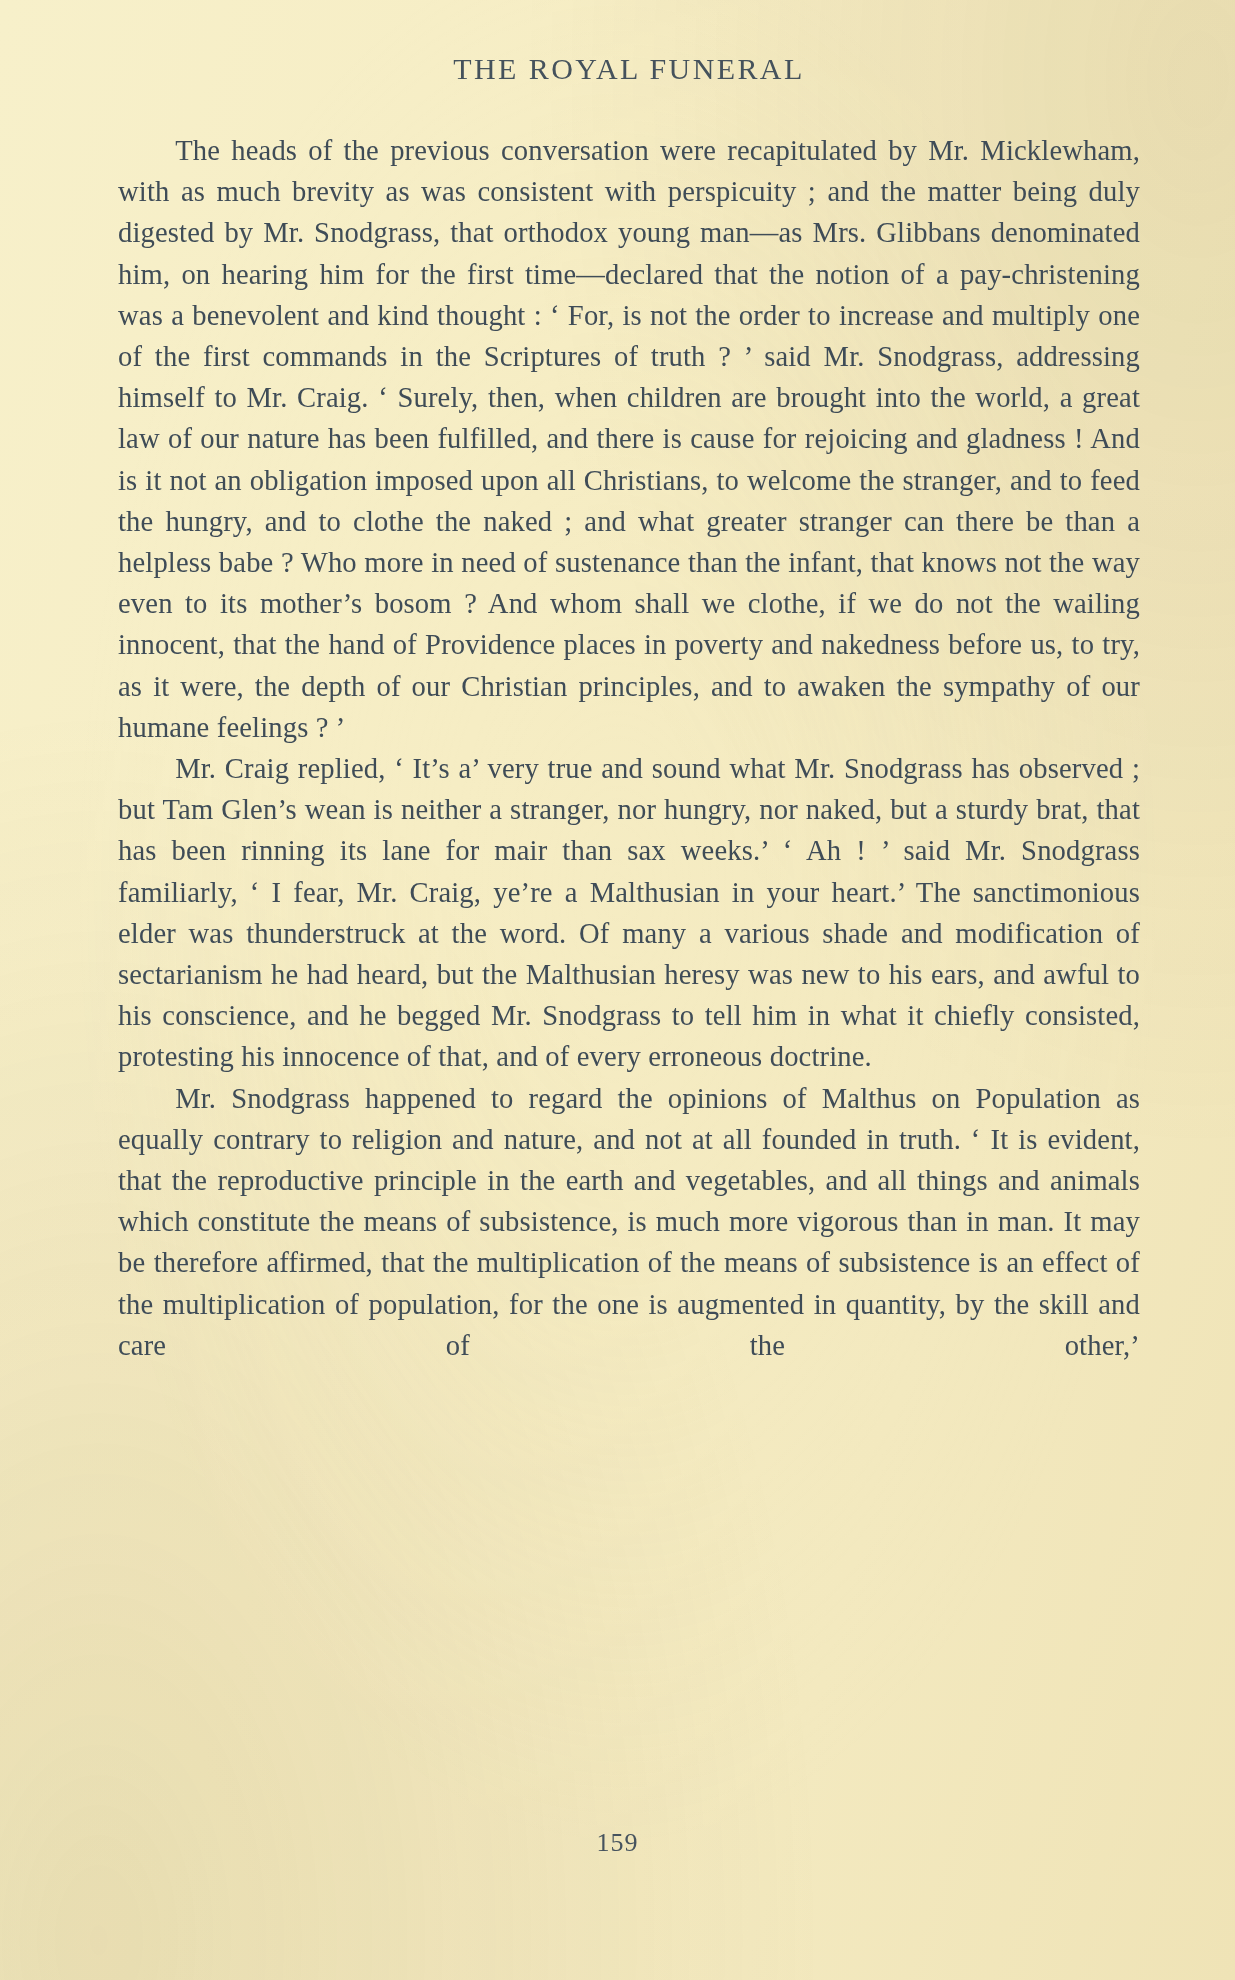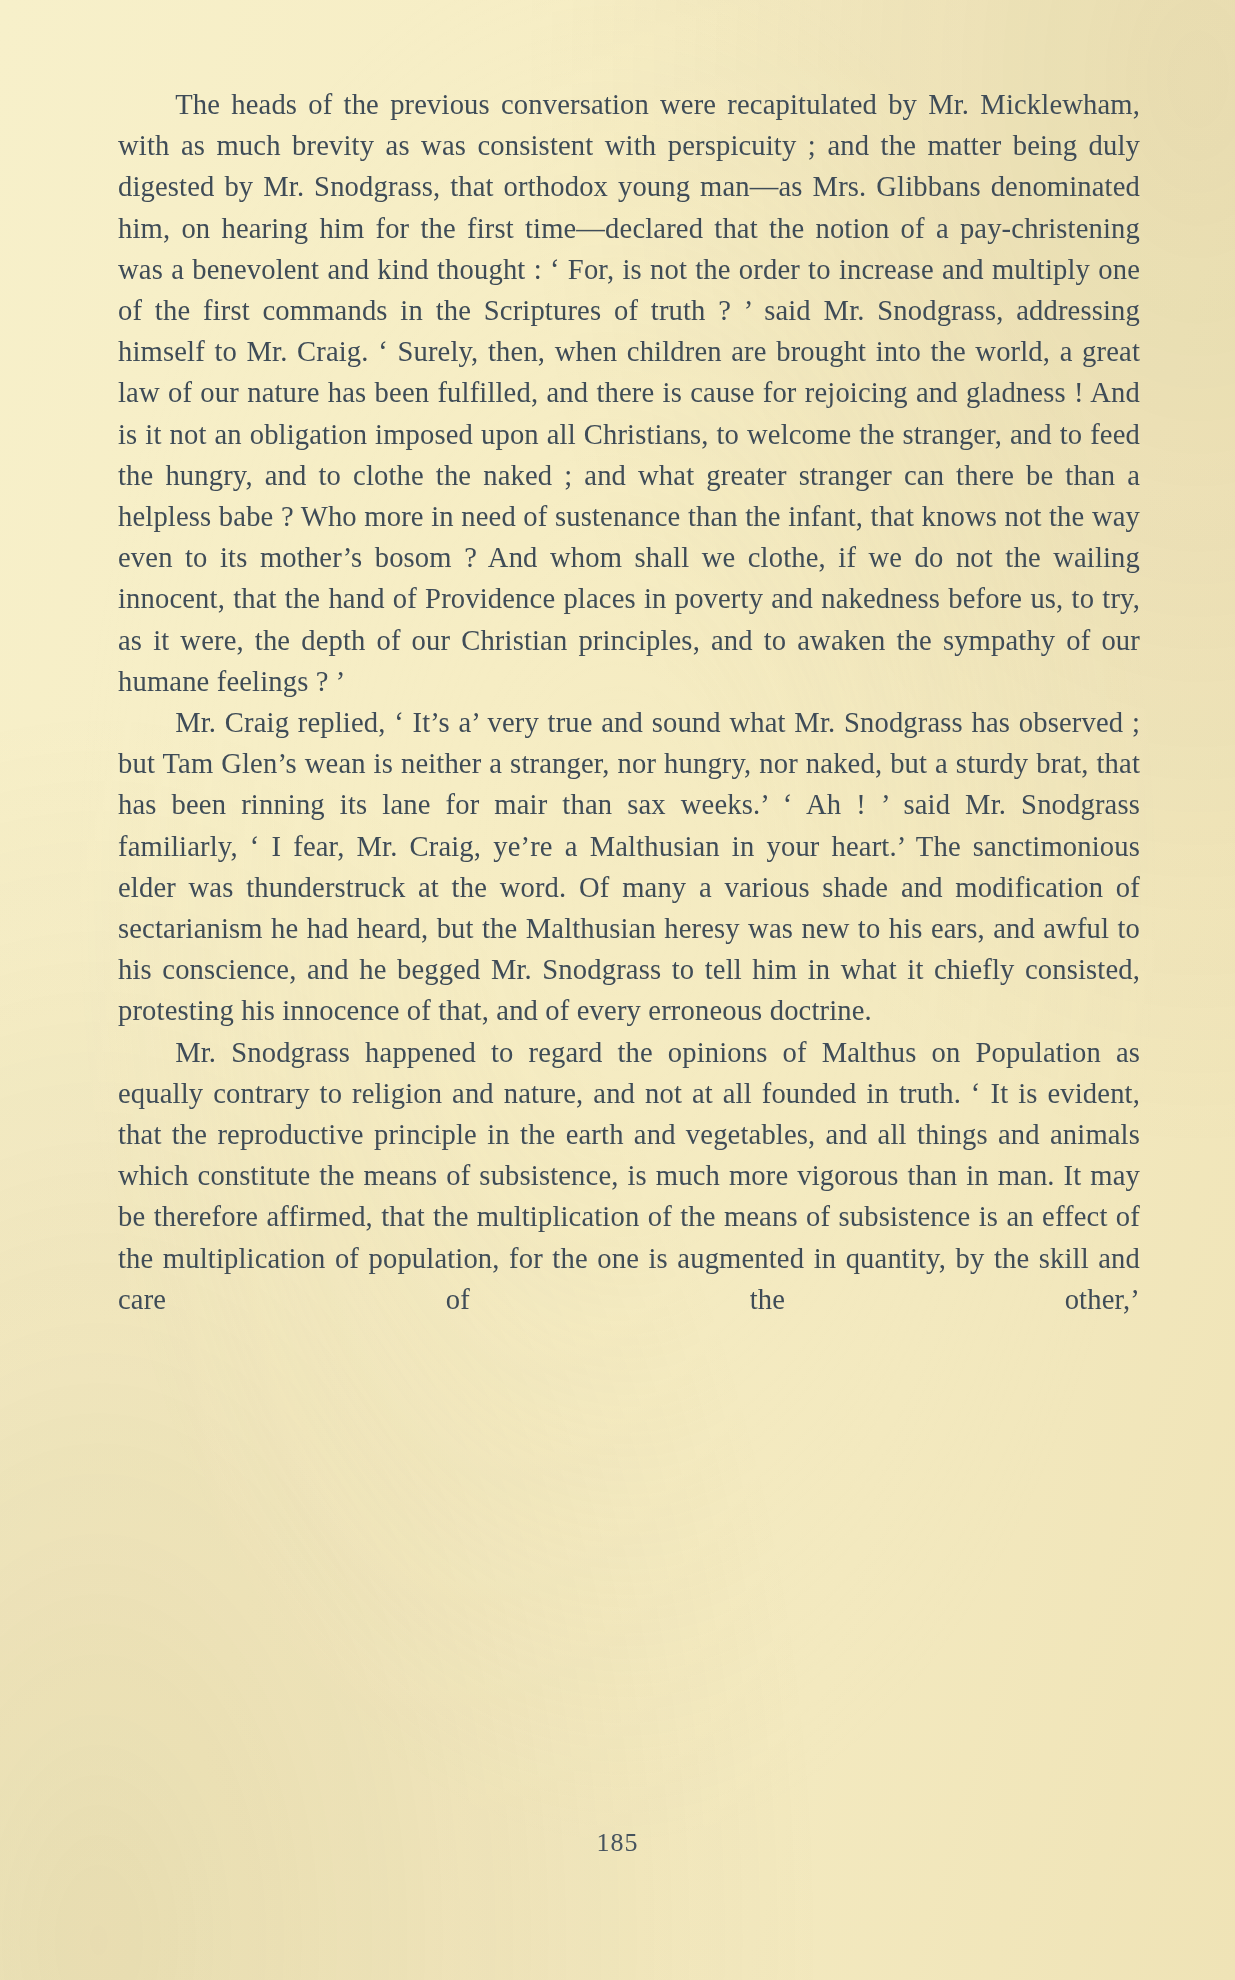--- a/index.html
+++ b/index.html
@@ -78,23 +78,24 @@
     display: inline-block;
     width: 100%;
   }
 </style>
 </head>
 <body>
 
 <div class="page">
   <div class="content">
 
+    <div class="running-head">THE ROYAL FUNERAL</div>
 
     <div class="body-text">
       <p>The heads of the previous conversation were recapitulated by Mr. Micklewham, with as much brevity as was consistent with perspicuity ; and the matter being duly digested by Mr. Snodgrass, that orthodox young man—as Mrs. Glibbans denominated him, on hearing him for the first time—declared that the notion of a pay-christening was a benevolent and kind thought : ‘ For, is not the order to increase and multiply one of the first commands in the Scriptures of truth ? ’ said Mr. Snodgrass, addressing himself to Mr. Craig. ‘ Surely, then, when children are brought into the world, a great law of our nature has been fulfilled, and there is cause for rejoicing and gladness ! And is it not an obligation imposed upon all Christians, to welcome the stranger, and to feed the hungry, and to clothe the naked ; and what greater stranger can there be than a helpless babe ? Who more in need of sustenance than the infant, that knows not the way even to its mother’s bosom ? And whom shall we clothe, if we do not the wailing innocent, that the hand of Providence places in poverty and nakedness before us, to try, as it were, the depth of our Christian principles, and to awaken the sympathy of our humane feelings ? ’</p>
       <p>Mr. Craig replied, ‘ It’s a’ very true and sound what Mr. Snodgrass has observed ; but Tam Glen’s wean is neither a stranger, nor hungry, nor naked, but a sturdy brat, that has been rinning its lane for mair than sax weeks.’ ‘ Ah ! ’ said Mr. Snodgrass familiarly, ‘ I fear, Mr. Craig, ye’re a Malthusian in your heart.’ The sanctimonious elder was thunderstruck at the word. Of many a various shade and modification of sectarianism he had heard, but the Malthusian heresy was new to his ears, and awful to his conscience, and he begged Mr. Snodgrass to tell him in what it chiefly consisted, protesting his innocence of that, and of every erroneous doctrine.</p>
       <p>Mr. Snodgrass happened to regard the opinions of Malthus on Population as equally contrary to religion and nature, and not at all founded in truth. ‘ It is evident, that the reproductive principle in the earth and vegetables, and all things and animals which constitute the means of subsistence, is much more vigorous than in man. It may be therefore affirmed, that the multiplication of the means of subsistence is an effect of the multiplication of population, for the one is augmented in quantity, by the skill and care of the other,’</p>
     </div>
 
   </div>
 
-  <div class="folio">185</div>
+  <div class="folio">159</div>
 </div>
 
 </body></html>

